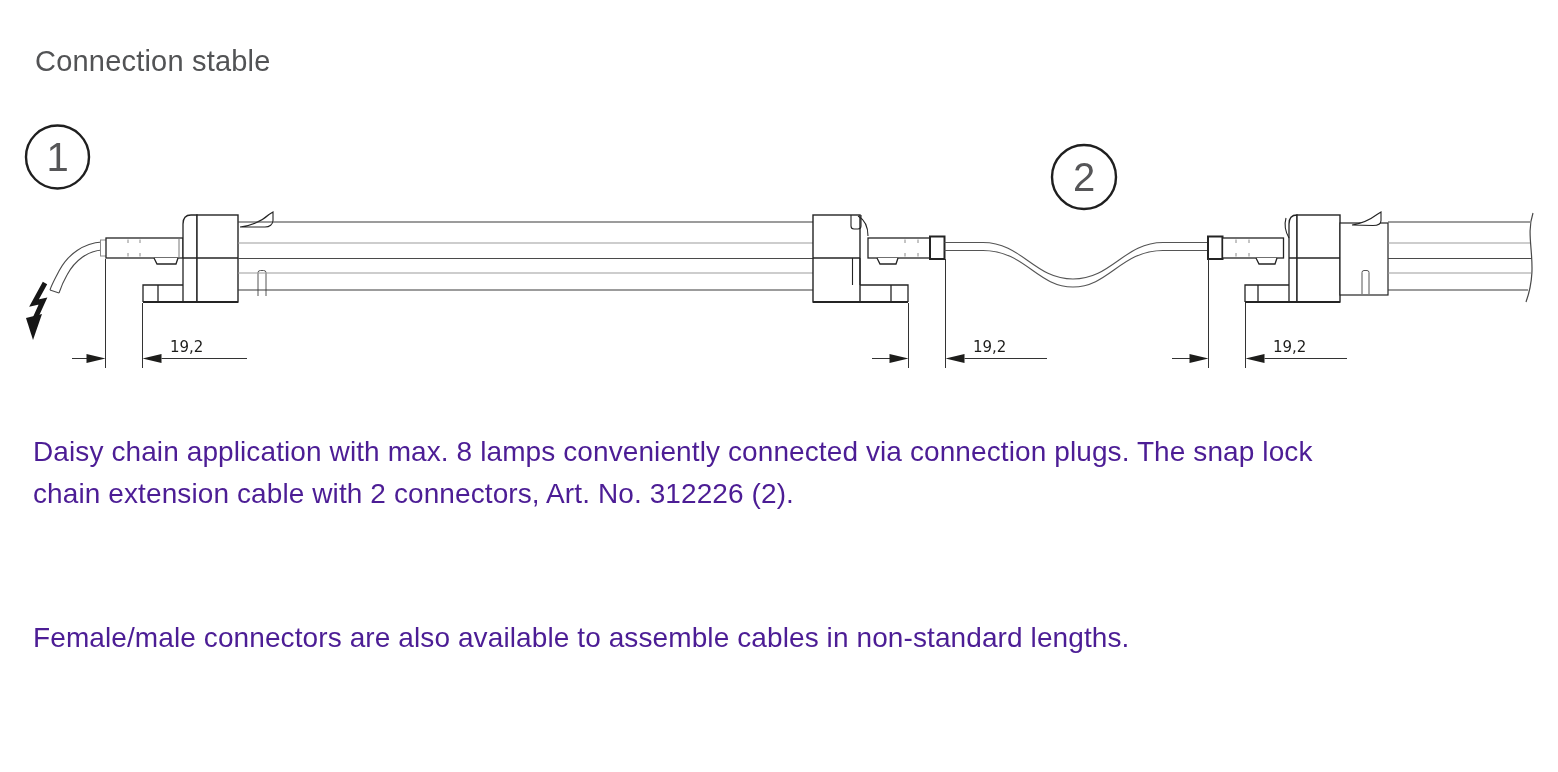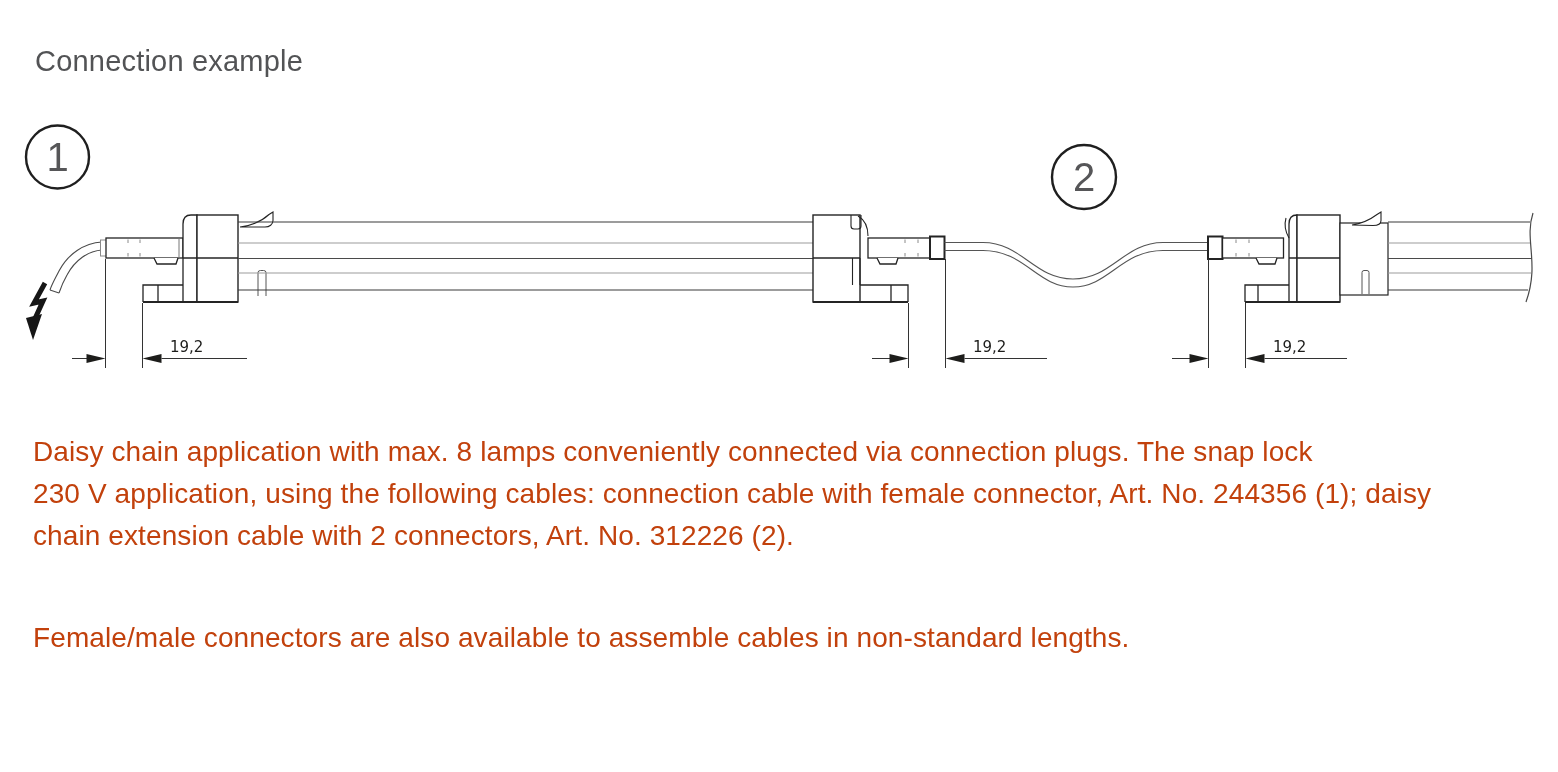--- a/index.html
+++ b/index.html
@@ -7,37 +7,37 @@
     width:1558px;height:772px;background:#ffffff;position:relative;
     font-family:"Liberation Sans","DejaVu Sans",sans-serif;overflow:hidden;
   }
   .page-title{
     position:absolute;left:35px;top:44px;
     font-size:29px;line-height:34px;color:#525355;letter-spacing:0.2px;
     white-space:nowrap;
   }
   .diagram-svg{position:absolute;left:0;top:0;}
   .body-text{
-    position:absolute;left:33px;color:#c2410c;
+    position:absolute;left:33px;color:#4c1d95;
     font-size:28px;line-height:42px;letter-spacing:0.1px;white-space:nowrap;
   }
   .para1{top:431px;}
   .para2{top:617px;}
   .dim-text{
     font-family:"DejaVu Sans","Liberation Sans",sans-serif;
     font-size:15px;fill:#1d1d1b;
   }
   .callout-num{
     font-family:"Liberation Sans",sans-serif;font-size:40px;fill:#565658;
   }
 </style>
 </head>
 <body>
 
-<div class="page-title">Connection example</div>
+<div class="page-title">Connection stable</div>
 
 <svg class="diagram-svg" width="1558" height="400" viewBox="0 0 1558 400" fill="none" stroke-linecap="butt">
 
   <g>
     <circle cx="57.5" cy="157" r="31.5" stroke="#1f1f1f" stroke-width="2.4" fill="#ffffff"></circle>
     <text class="callout-num" x="57.5" y="171" text-anchor="middle" stroke="none">1</text>
   </g>
   <g>
     <circle cx="1084" cy="177" r="32" stroke="#1f1f1f" stroke-width="2.4" fill="#ffffff"></circle>
     <text class="callout-num" x="1084" y="191" text-anchor="middle" stroke="none">2</text>
@@ -167,17 +167,16 @@
     <line x1="1172" y1="358.5" x2="1190" y2="358.5"></line>
     <polygon points="1208.5,358.5 1189.5,354 1189.5,363" fill="#1d1d1b" stroke="none"></polygon>
     <polygon points="1245.5,358.5 1264.5,354 1264.5,363" fill="#1d1d1b" stroke="none"></polygon>
     <line x1="1264.5" y1="358.5" x2="1347" y2="358.5"></line>
     <text class="dim-text" x="1273" y="352" stroke="none">19,2</text>
   </g>
 </svg>
 
 <div class="body-text para1">
   <div>Daisy chain application with max. 8 lamps conveniently connected via connection plugs. The snap lock</div>
-  <div>230 V application, using the following cables: connection cable with female connector, Art. No. 244356 (1); daisy</div>
   <div>chain extension cable with 2 connectors, Art. No. 312226 (2).</div>
 </div>
 
 <div class="body-text para2">Female/male connectors are also available to assemble cables in non-standard lengths.</div>
 
 </body></html>

